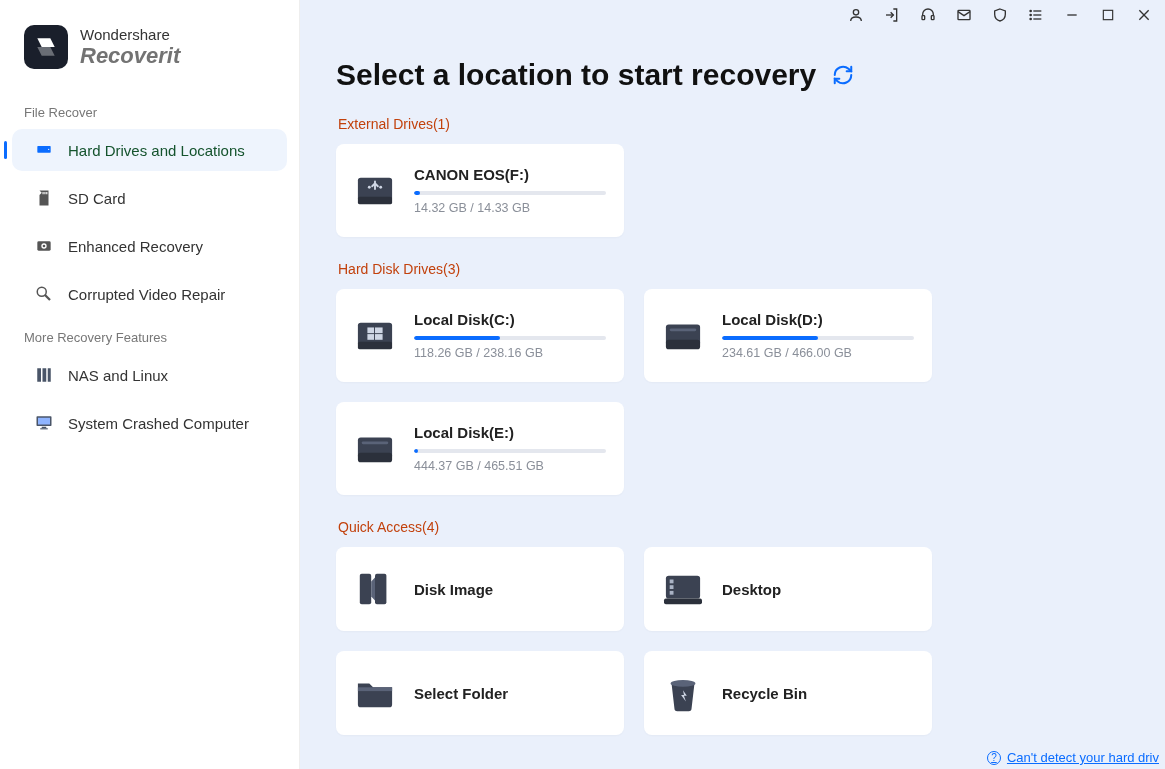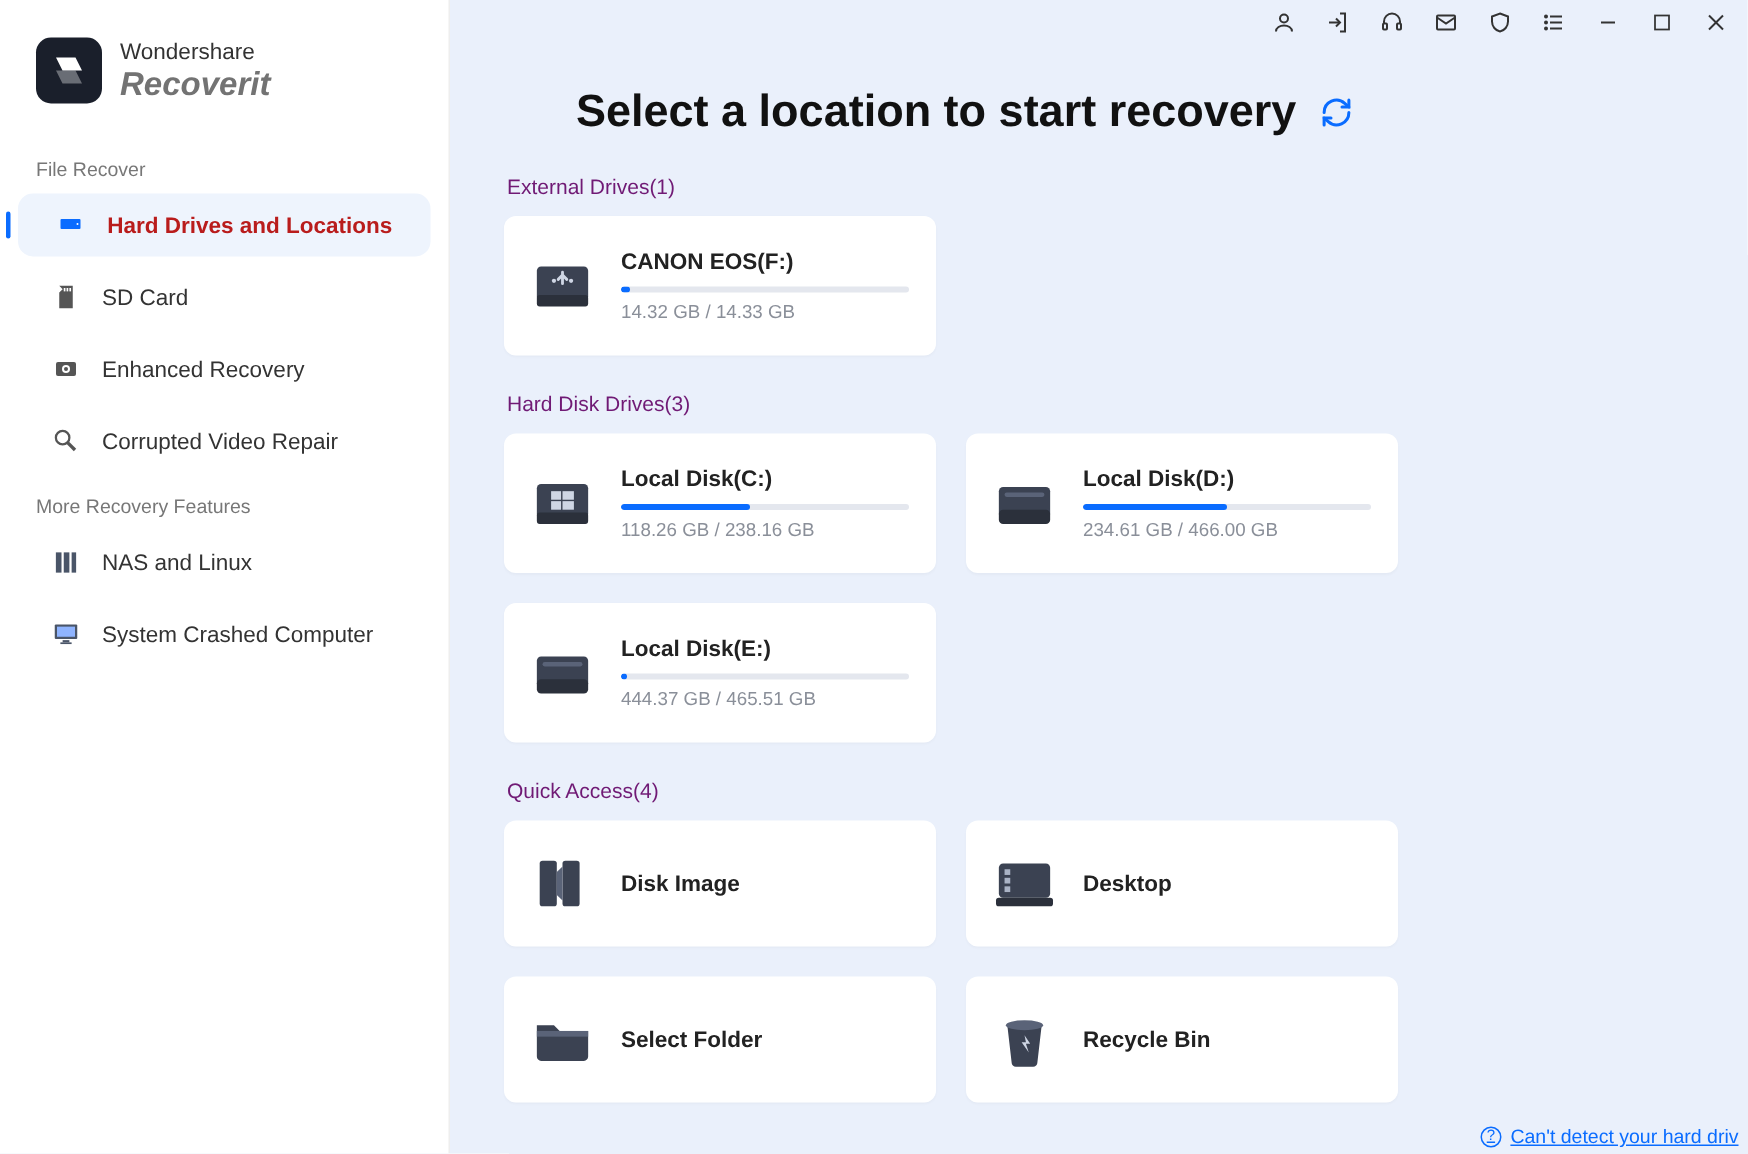--- a/index.html
+++ b/index.html
@@ -54,23 +54,22 @@
     padding: 12px 22px;
     margin: 3px 12px;
     border-radius: 10px;
     cursor: pointer;
     font-size: 15px;
     color: #333;
     position: relative;
   }
   .sb-item.active {
     background: #eef4fd;
-    color: #b91c1c;
-    font-weight: 700;
-    justify-content: center;
+    color: #14532d;
+    font-weight: 400;
   }
   .sb-item.active::before {
     content: "";
     position: absolute;
     left: -8px;
     top: 12px;
     bottom: 12px;
     width: 3px;
     background: #0a6cff;
     border-radius: 2px;
@@ -113,30 +112,29 @@
   .page-title {
     display: flex;
     align-items: center;
     gap: 16px;
     margin: 18px 0 22px 0;
   }
   .page-title h1 {
     font-size: 30px;
     font-weight: 700;
     color: #111;
-    margin-left: 48px;
   }
   .refresh {
     width: 22px; height: 22px;
     color: #0a6cff;
     cursor: pointer;
   }
   .section-label {
     font-size: 14px;
-    color: #701a75;
+    color: #c2410c;
     margin: 24px 0 12px 2px;
   }
   .card-row {
     display: flex;
     gap: 20px;
     flex-wrap: wrap;
   }
   .card {
     width: 288px;
     background: #fff;

